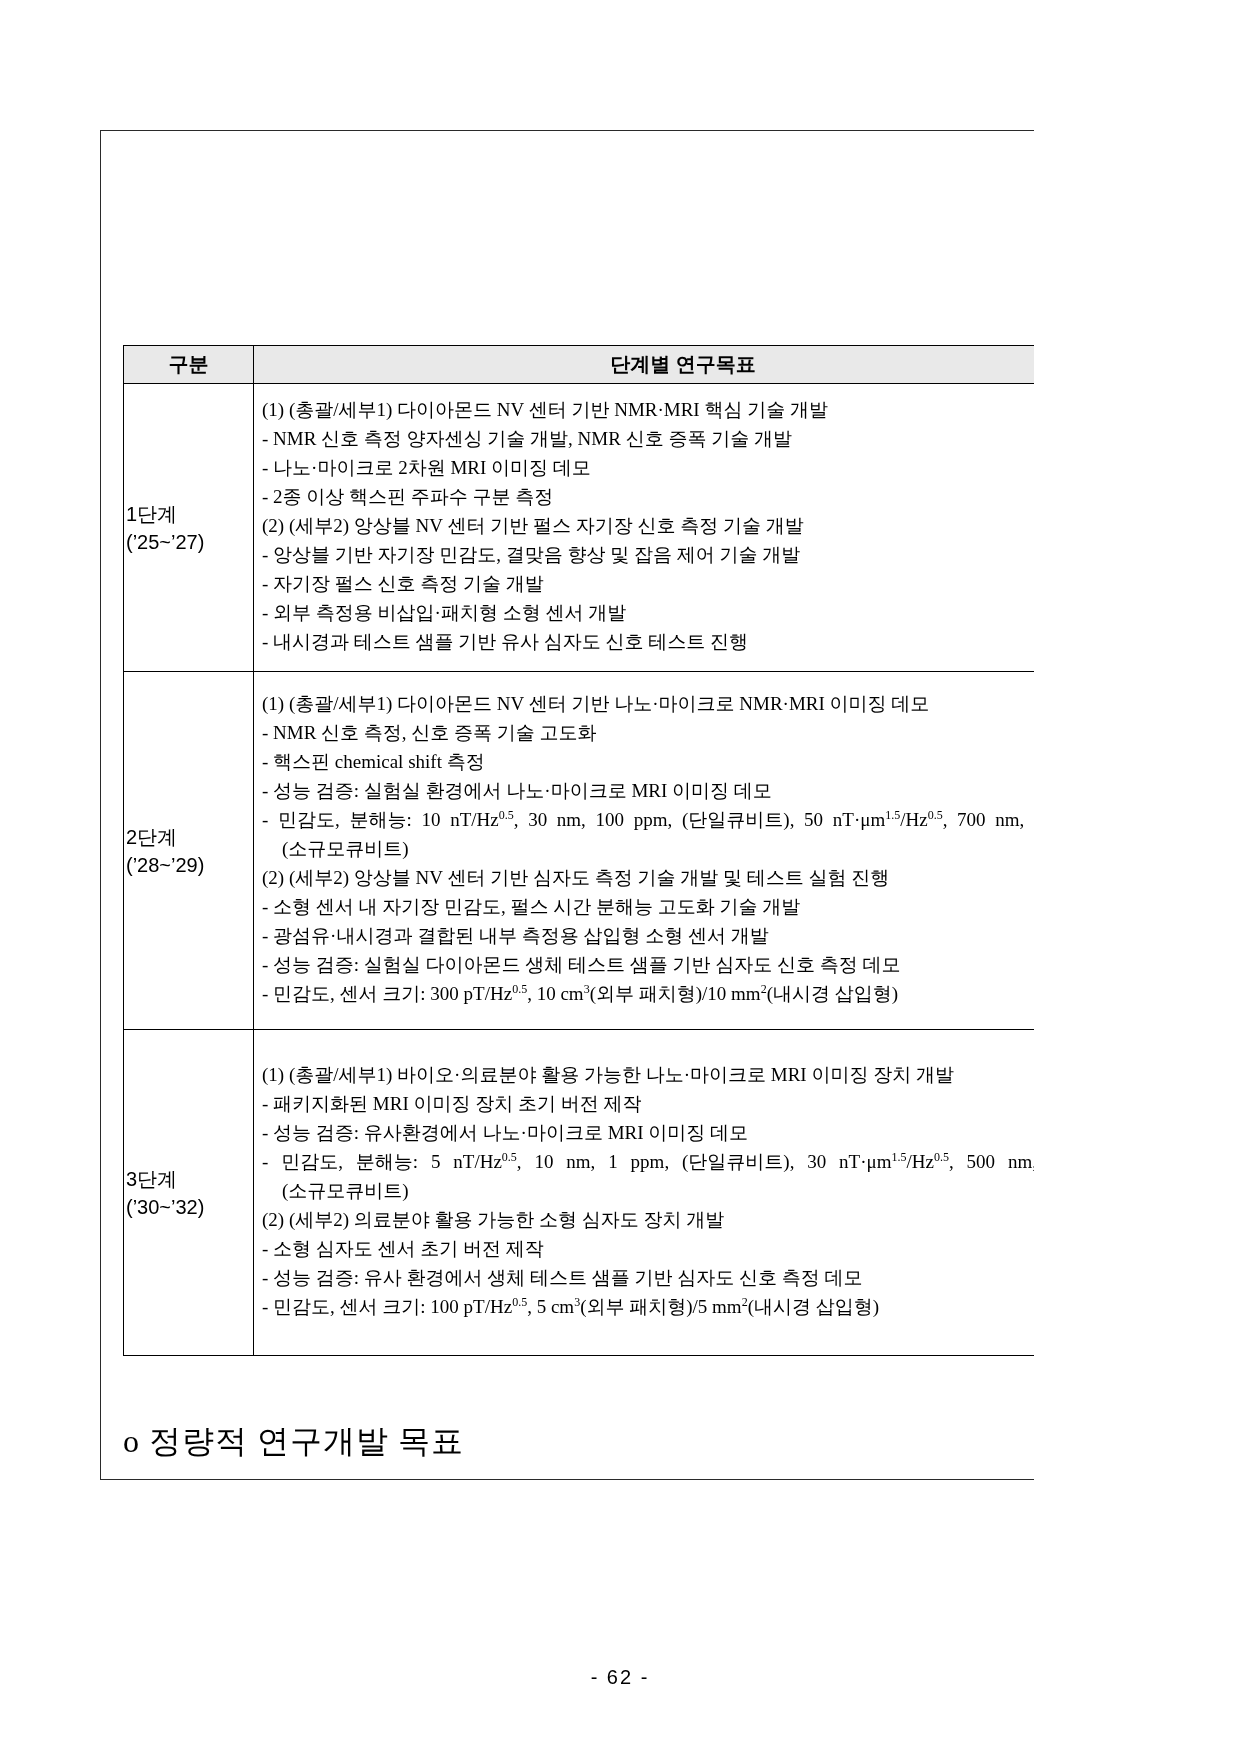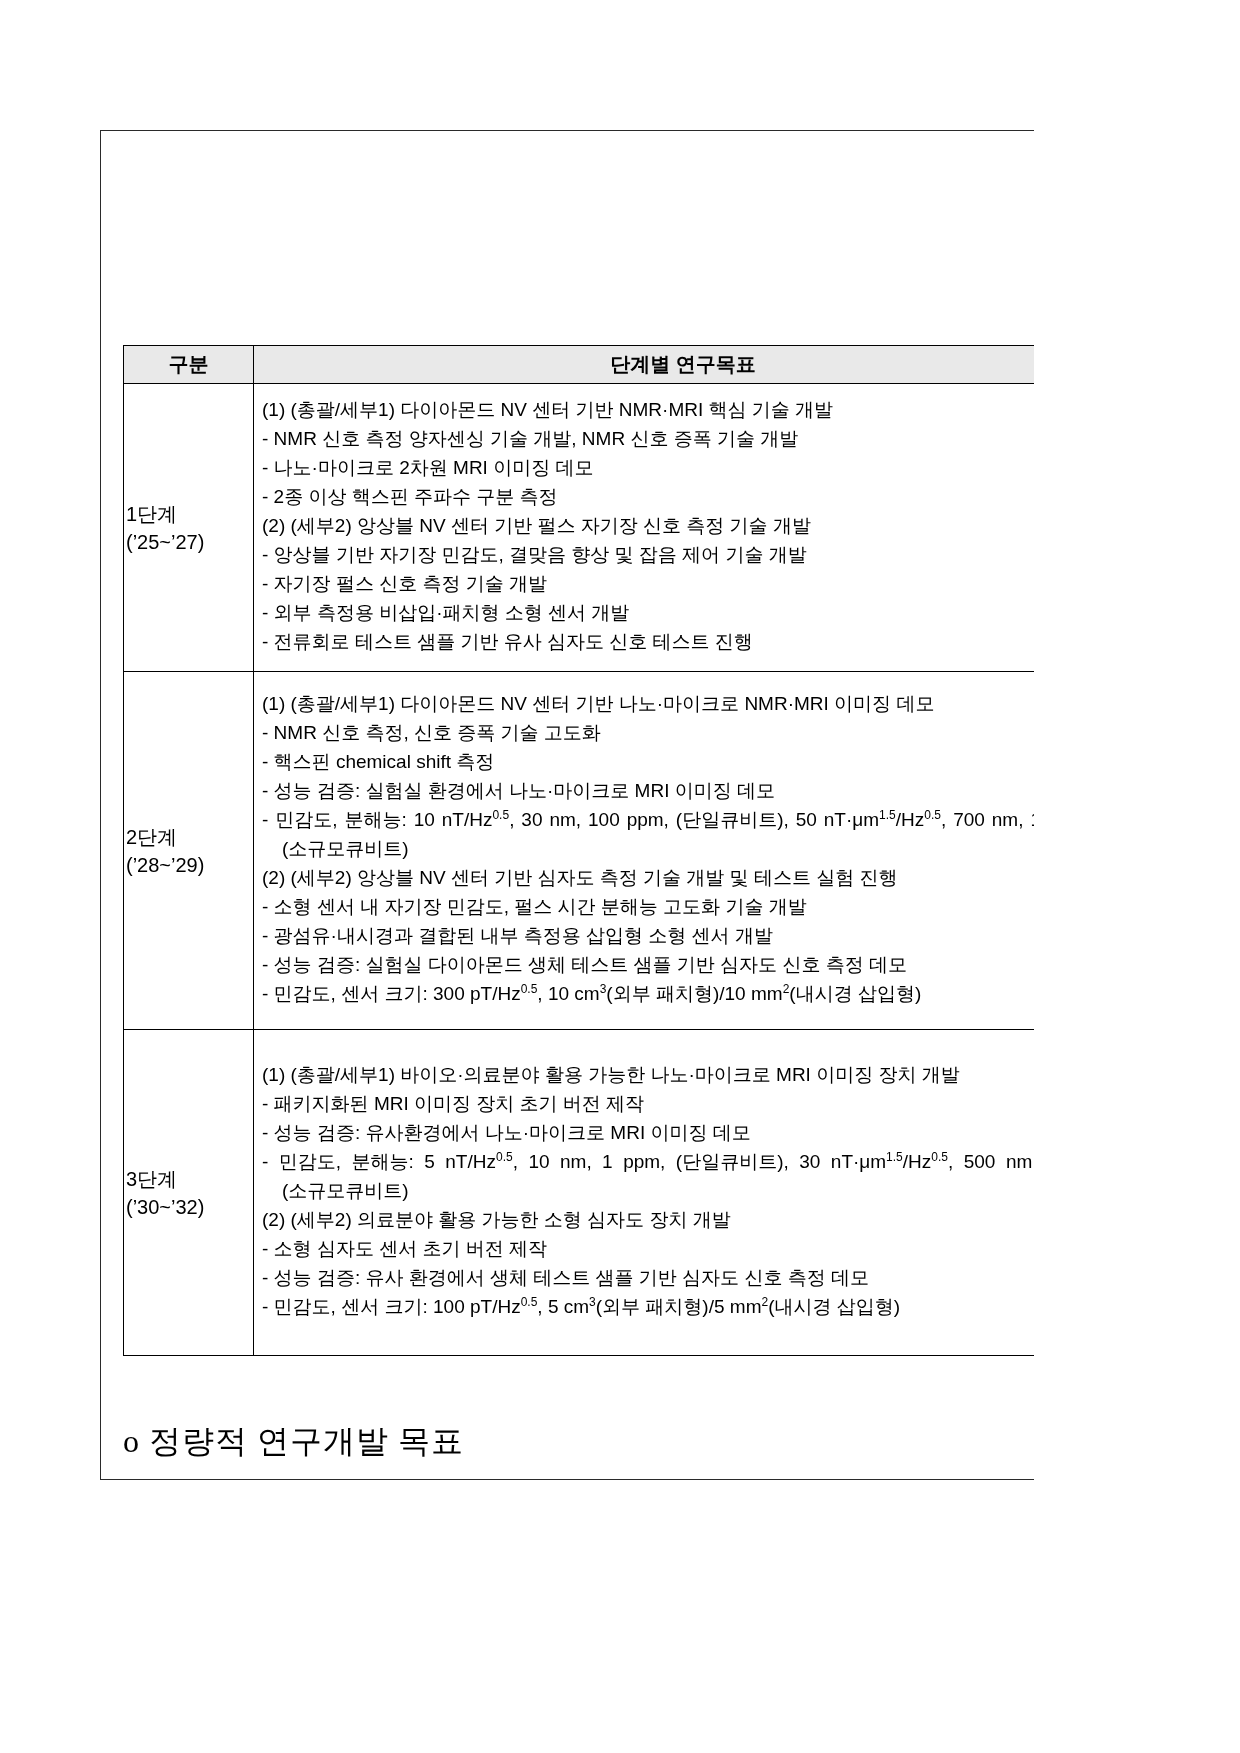--- a/index.html
+++ b/index.html
@@ -47,20 +47,21 @@
     text-align:left;
     font-size:20px;
     line-height:28px;
     padding:2px;
   }
   td.content-cell{
     vertical-align:middle;
     padding:0 6px 4px 8px;
     font-size:19px;
     line-height:29px;
+    font-family:Liberation Serif, serif;
   }
   .line{
     text-align:justify;
     word-break:keep-all;
   }
   .line.hang{
     padding-left:20px;
     text-indent:-20px;
   }
   .line.empty{height:29px;}
@@ -112,21 +113,21 @@
       </td>
       <td class="content-cell">
             <div class="line">(1) (총괄/세부1) 다이아몬드 NV 센터 기반 NMR·MRI 핵심 기술 개발</div>
             <div class="line hang">- NMR 신호 측정 양자센싱 기술 개발, NMR 신호 증폭 기술 개발</div>
             <div class="line hang">- 나노·마이크로 2차원 MRI 이미징 데모</div>
             <div class="line hang">- 2종 이상 핵스핀 주파수 구분 측정</div>
             <div class="line">(2) (세부2) 앙상블 NV 센터 기반 펄스 자기장 신호 측정 기술 개발</div>
             <div class="line hang">- 앙상블 기반 자기장 민감도, 결맞음 향상 및 잡음 제어 기술 개발</div>
             <div class="line hang">- 자기장 펄스 신호 측정 기술 개발</div>
             <div class="line hang">- 외부 측정용 비삽입·패치형 소형 센서 개발</div>
-            <div class="line hang">- 전류회로 테스트 샘플 기반 유사 심자도 신호 테스트 진행</div>
+            <div class="line hang">- 내시경과 테스트 샘플 기반 유사 심자도 신호 테스트 진행</div>
           </td>
     </tr>
 
     <tr>
       <td class="phase-cell">
         <div class="phase">2단계</div>
         <div class="period">(’28~’29)</div>
       </td>
       <td class="content-cell">
             <div class="line">(1) (총괄/세부1) 다이아몬드 NV 센터 기반 나노·마이크로 NMR·MRI 이미징 데모</div>
@@ -158,14 +159,15 @@
             <div class="line hang">- 성능 검증: 유사 환경에서 생체 테스트 샘플 기반 심자도 신호 측정 데모</div>
             <div class="line hang">- 민감도, 센서 크기: 100 pT/Hz<sup>0.5</sup>, 5 cm<sup>3</sup>(외부 패치형)/5 mm<sup>2</sup>(내시경 삽입형)</div>
             <div class="line empty">&nbsp;</div>
           </td>
     </tr>
   </tbody>
   </table>
 
   <div class="section-heading">o 정량적 연구개발 목표</div>
 
+  <div class="page-number">- 62 -</div>
 
 </div>
 
 </body></html>

